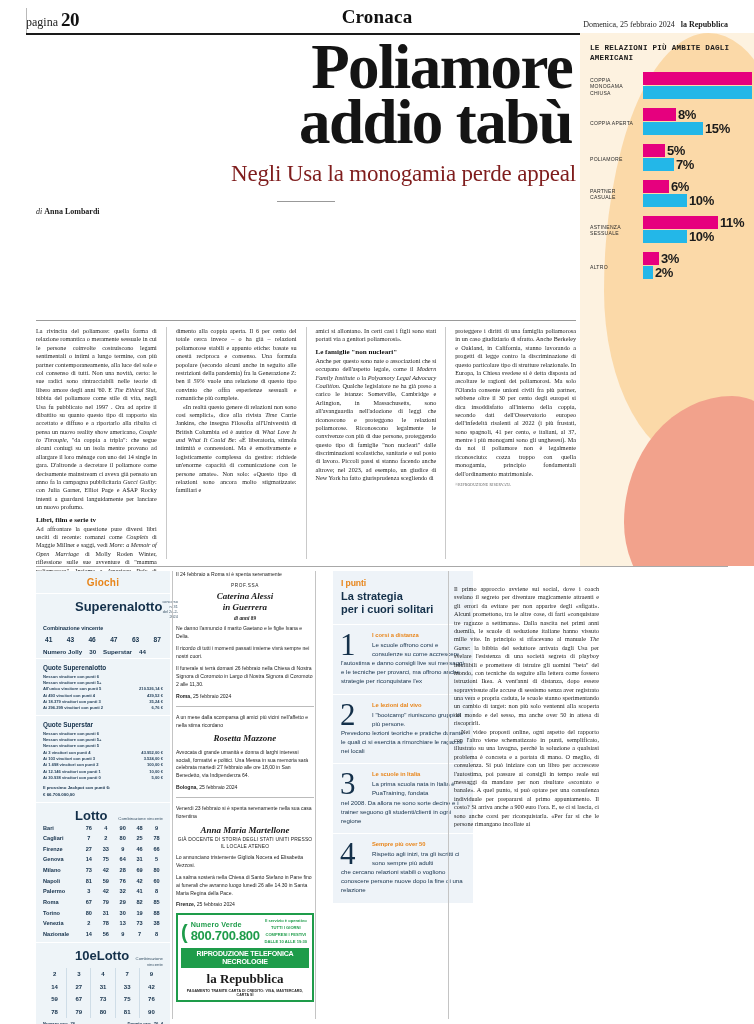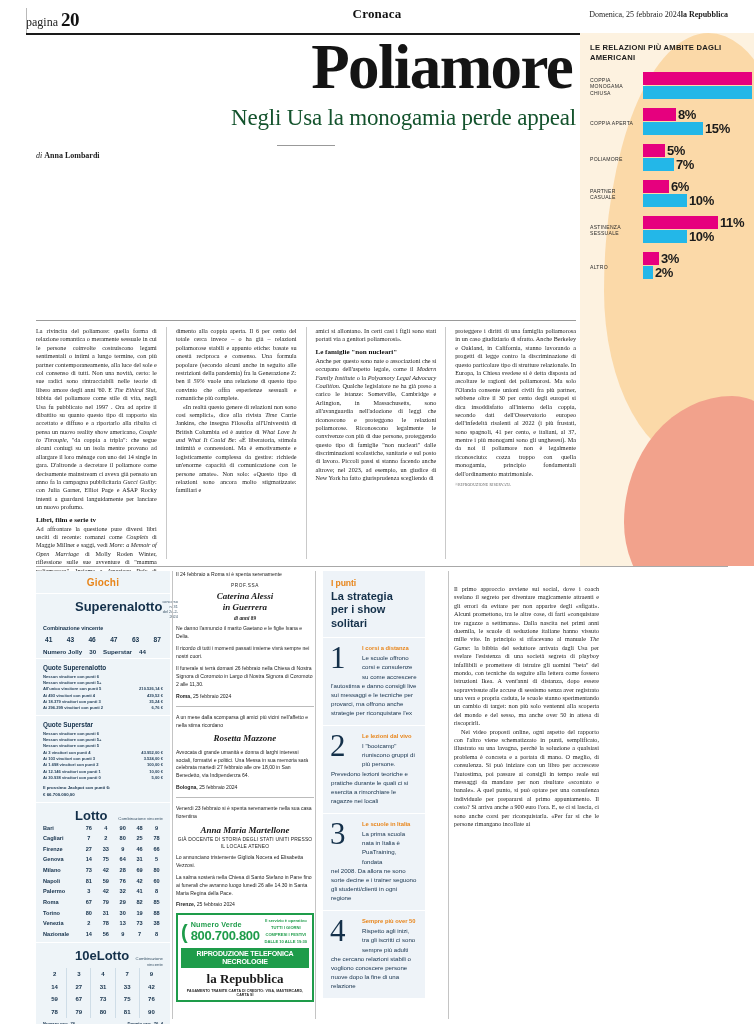--- a/index.html
+++ b/index.html
@@ -17,25 +17,25 @@
 
   
   .masthead {
     position: absolute; left: 26px; top: 6px; width: 702px; height: 28px;
   }
   .mh-left { position:absolute; left:0; top:3px; display:flex; align-items:baseline; gap:3px; }
   .mh-pagina { font-family:"Liberation Serif",serif; font-size:12px; color:#222; }
   .mh-num { font-family:"Liberation Serif",serif; font-weight:bold; font-size:19px; color:#111; letter-spacing:-0.5px; }
   .mh-center {
     position:absolute; left:0; right:0; top:0; text-align:center;
-    font-family:"Liberation Serif",serif; font-weight:bold; font-size:13px; color:#111;
+    font-family:"Liberation Serif",serif; font-weight:bold; font-size:19px; color:#111;
     letter-spacing:0.2px;
   }
   .mh-right {
-    position:absolute; right:0; top:4px; display:flex; align-items:center; 
+    position:absolute; right:0; top:14px; display:flex; align-items:center; gap:6px;
     font-family:"Liberation Serif",serif; font-size:8px; color:#222;
   }
   .mh-rep { font-weight:bold; font-size:8px; }
 
   .rule-top {
     position:absolute; left:26px; top:33px; width:702px; height:2px; background:#1a1a1a;
   }
   .vrule-left {
     position:absolute; left:26px; top:8px; width:1px; height:25px; background:#b9b9b9;
   }
@@ -50,21 +50,21 @@
     letter-spacing:-1.6px;
     color:#141414;
     text-align:right;
     padding-right:4px;
   }
   .subhead {
     margin-top:10px;
     font-family:"Liberation Serif", serif;
     font-size:23px;
     line-height:1.17;
-    color:#14532d;
+    color:#7f1d1d;
     text-align:right;
     letter-spacing:-0.2px;
   }
   .byline-rule {
     width:58px; height:1px; background:#999; margin:13px auto 5px auto;
   }
   .byline { font-size:8px; color:#222; }
   .byline i { font-style:italic; }
   .byline b { font-weight:bold; }
 
@@ -107,21 +107,21 @@
   .info-blob1 {
     position:absolute; right:-40px; top:0px; width:190px; height:430px;
     background:#fbd9a8; border-radius:55% 45% 50% 50% / 60% 40% 60% 40%;
   }
   .info-blob2 {
     position:absolute; right:-50px; bottom:-60px; width:180px; height:230px;
     background:#f2a28c; border-radius:60% 40% 45% 55% / 55% 45% 55% 45%;
   }
   .info-inner { position:absolute; left:0; top:0; right:0; bottom:0; padding:10px 0 0 10px; }
   .info-title {
-    font-family:Liberation Sans, sans-serif;
+    font-family:Liberation Mono, monospace;
     font-weight:bold; font-size:7.6px; line-height:1.35; color:#1b1b1b;
     letter-spacing:0.25px; position:relative; z-index:3;
     text-transform:uppercase;
   }
   .chart { position:relative; z-index:3; margin-top:8px; }
   .grp { position:relative; margin-bottom:6px; min-height:30px; }
   .grp-label {
     position:absolute; left:0; top:50%; transform:translateY(-50%);
     width:48px;
     font-family:"Liberation Sans", sans-serif;
@@ -143,21 +143,21 @@
   .rule-mid {
     position:absolute; left:36px; top:566px; width:692px; height:1px; background:#a8a8a8;
   }
 
   
   .lower { position:absolute; left:36px; top:571px; width:692px; height:448px; }
 
   .lcol { position:absolute; top:0; }
   .lcol-1 { left:0px;   width:134px; }
   .lcol-2 { left:140px; width:138px; }
-  .lcol-4 { left:287px; width:102px; }
+  .lcol-4 { left:297px; width:140px; }
   .lcol-6 { left:418px; width:145px; }
 
   
   .giochi { background:#eef4f8; padding:0 0 6px 0; }
   .giochi-h {
     font-family:"Liberation Sans", sans-serif; font-weight:bold; font-size:10px;
     color:#e8851a; text-align:center; padding:6px 0 5px 0; letter-spacing:0.2px;
   }
   .gdiv { height:1px; background:#ffffff; }
   .gsec { padding:5px 7px 3px 7px; }
@@ -314,20 +314,21 @@
       <span>Domenica, 25 febbraio 2024</span>
       <span class="mh-rep">la Repubblica</span>
     </div>
   </div>
   <div class="vrule-left"></div>
   <div class="rule-top"></div>
 
   <div class="headzone">
     <div class="headline">
       <div>Poliamore</div>
+      <div>addio tabù</div>
     </div>
     <div class="subhead">
       <div>Negli Usa la monogamia perde appeal</div>
     </div>
     <div class="byline-rule"></div>
     <div class="byline">
       <i>di</i>
       <b>Anna Lombardi</b>
     </div>
   </div>
@@ -787,21 +788,21 @@
       </div>
     </div>
 
     <div class="vsep" style="left:279px; height:448px;"></div>
 
     <div class="lcol lcol-4 punti">
       <div class="punti-head">
         <div class="punti-kicker">I punti</div>
         <div class="punti-title">
           <div>La strategia</div>
-          <div>per i show solitari</div>
+          <div>per i cuori solitari</div>
         </div>
       </div>
 
       <div class="pitem">
         <div class="pnum">1</div>
         <div class="plabel">I corsi a distanza</div>
         <div class="ptext"><span class="ind">Le scuole offrono corsi e consulenze su come accrescere</span><span>l'autostima e danno consigli live sui messaggi e le tecniche per provarci, ma offrono anche strategie per riconquistare l'ex</span></div>
       </div>
       <div class="pitem">
         <div class="pnum">2</div>

